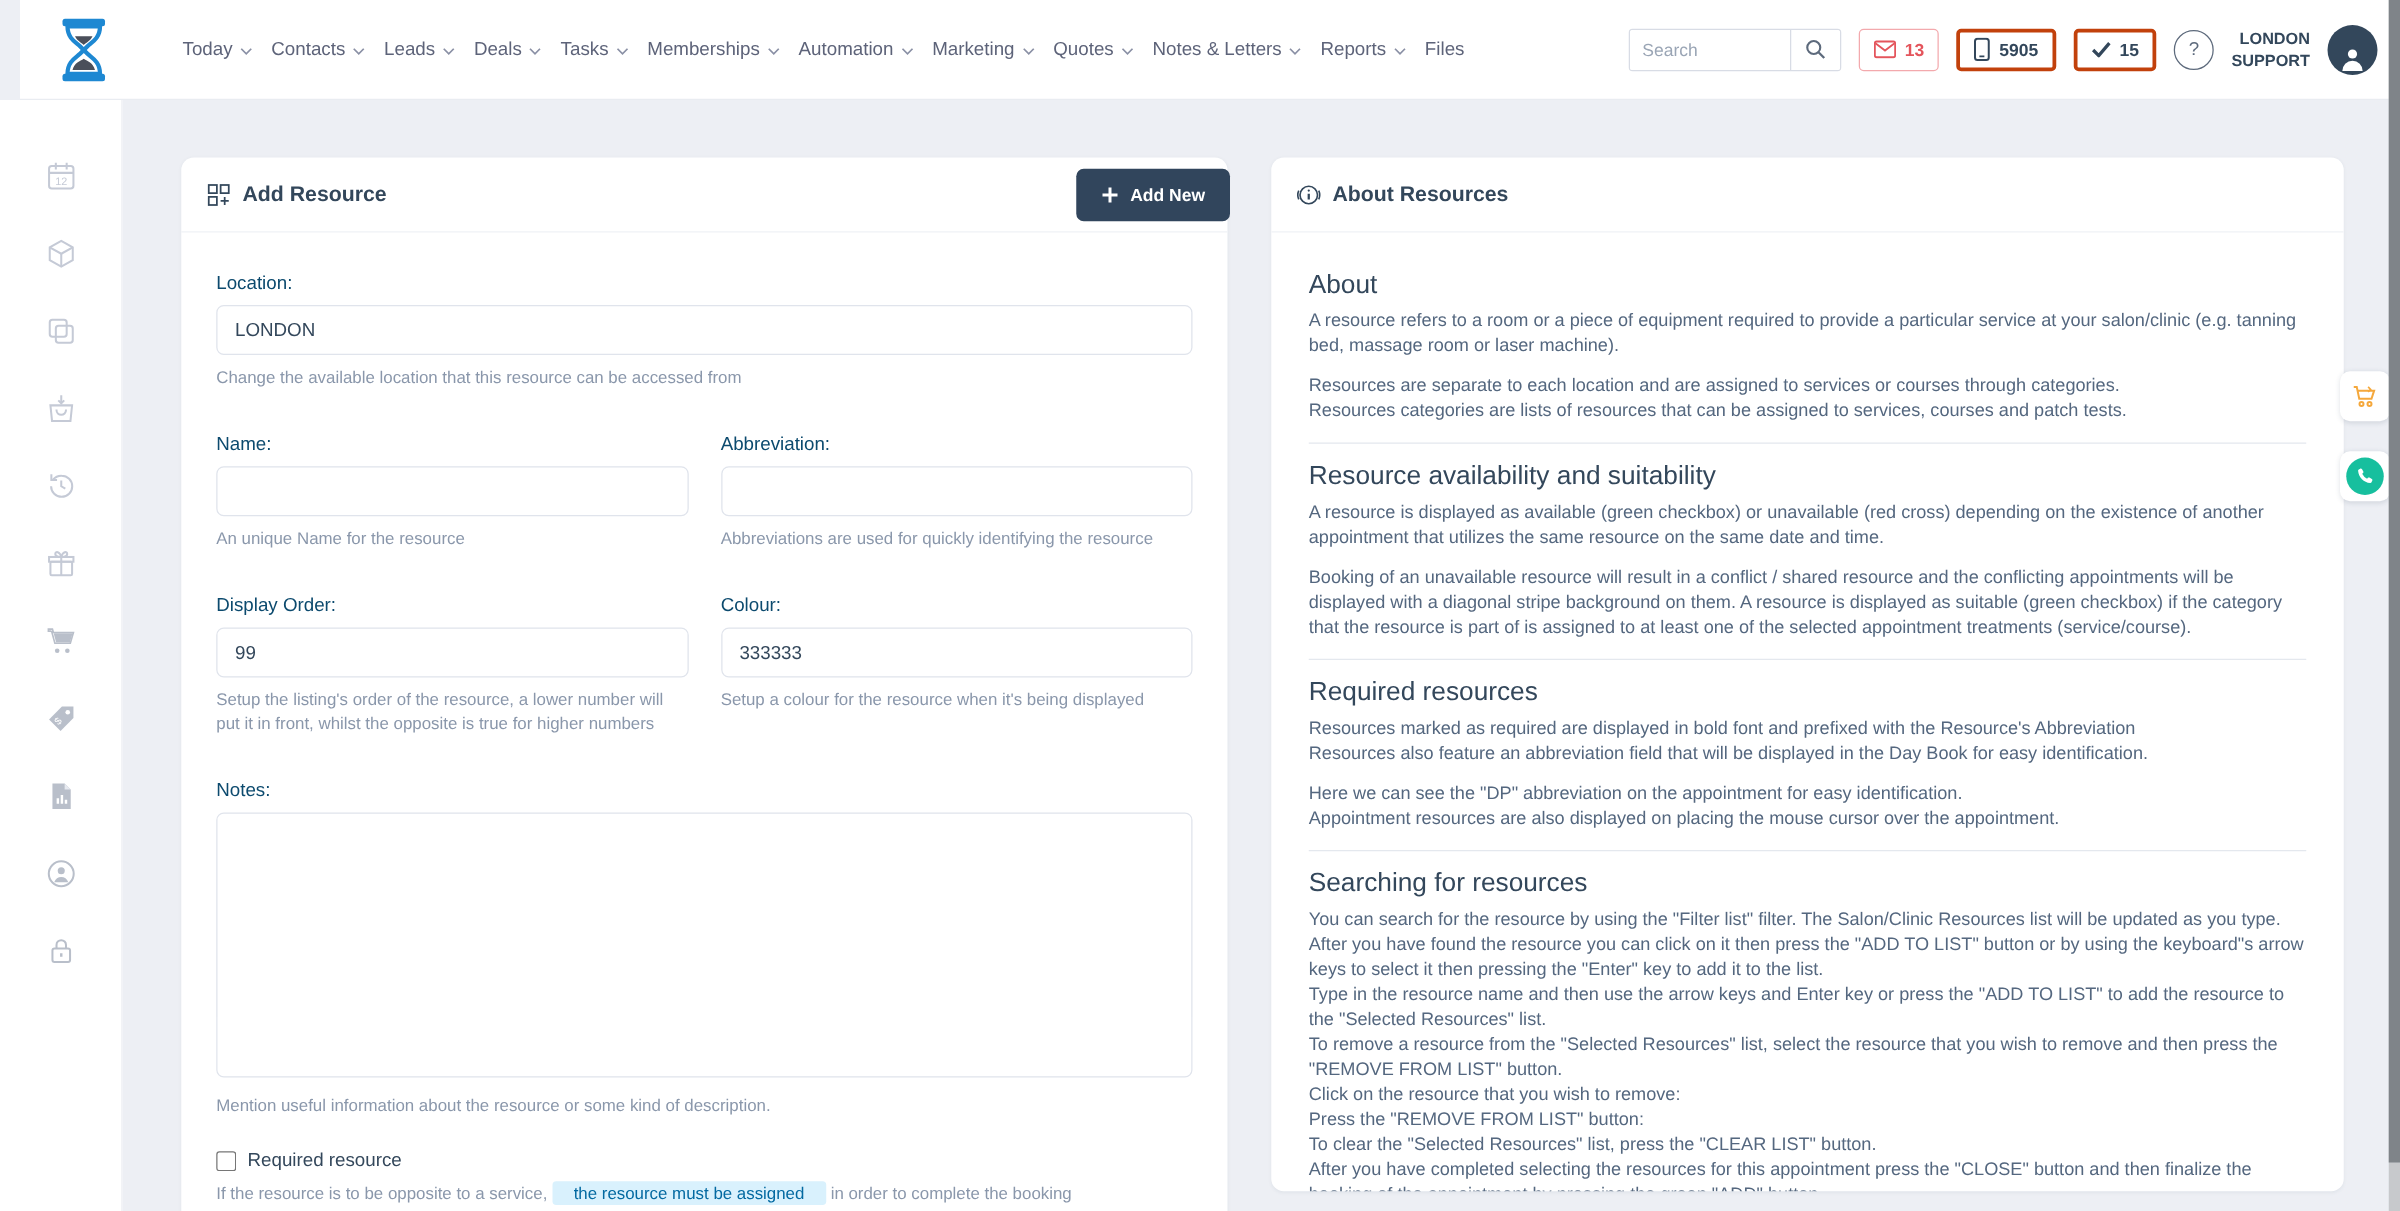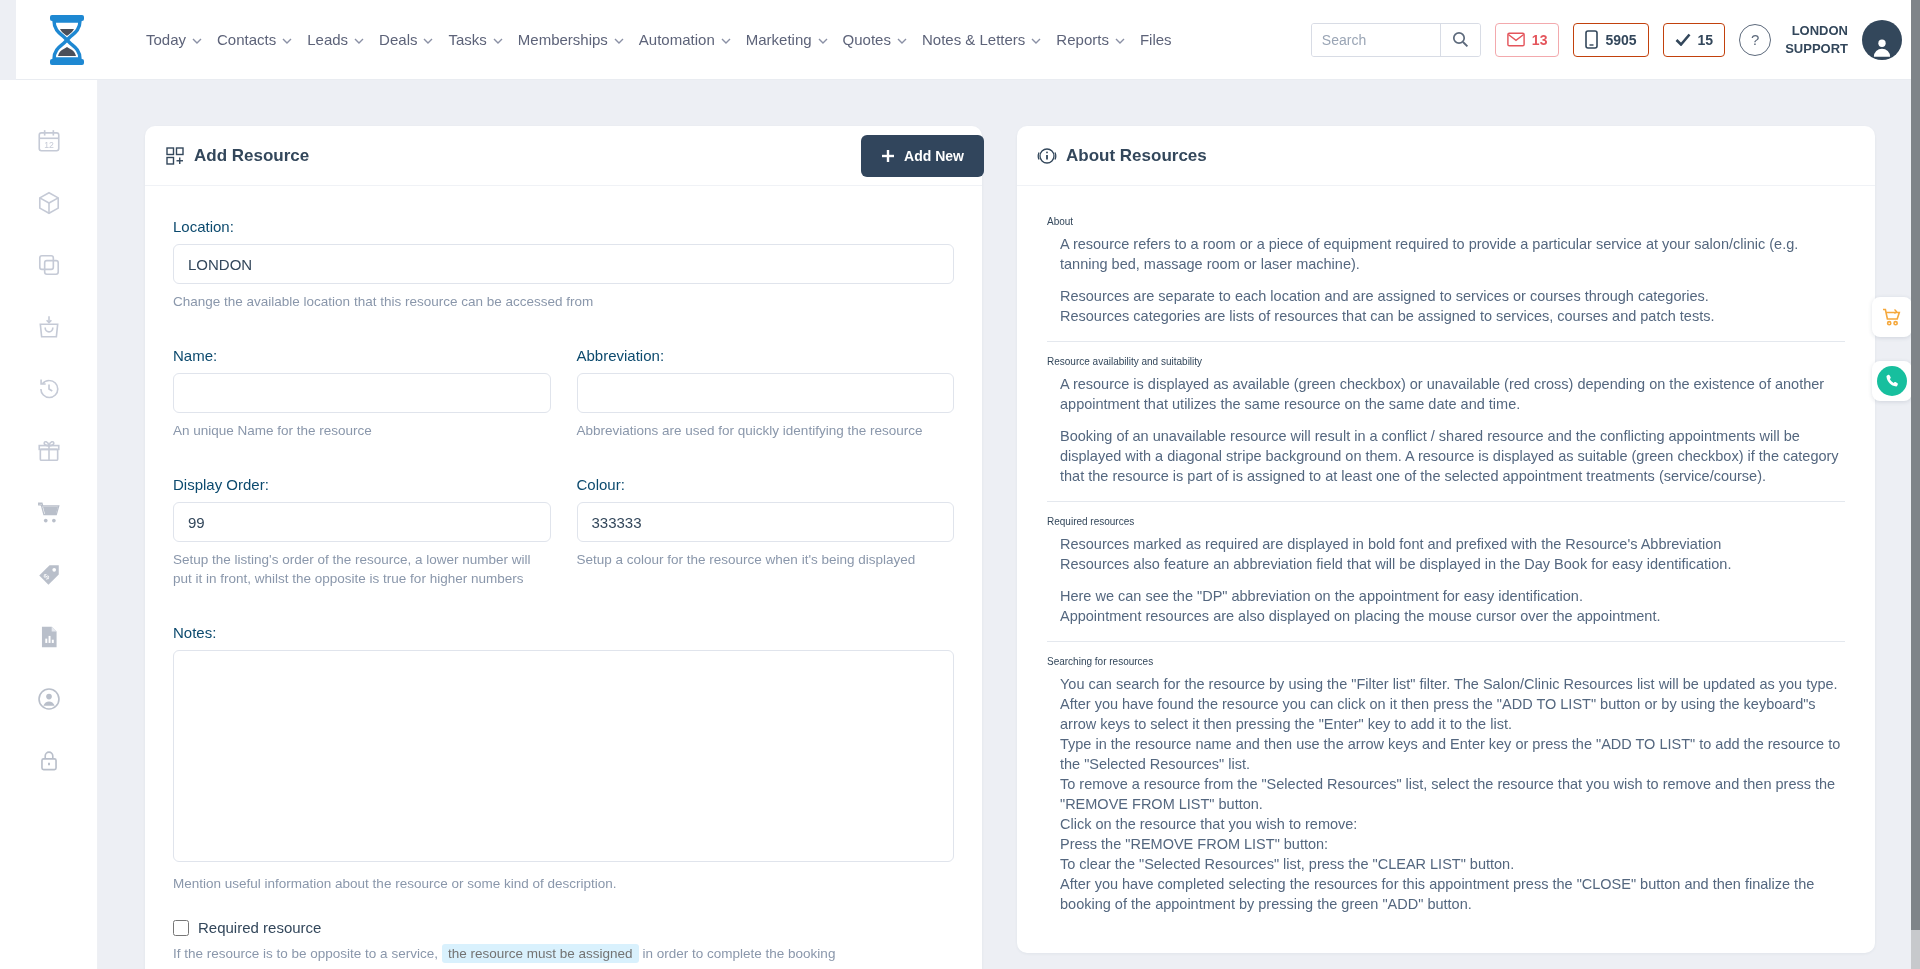--- a/index.html
+++ b/index.html
@@ -15,21 +15,21 @@
   .nav-item .chev { margin-top:2px; }
   .right-cluster { margin-left:auto; display:flex; align-items:center; gap:14px; padding-right:34px; }
   .search-box { width:170px; height:34px; border:1px solid #d8dce5; border-radius:3px; background:#fff;
                 display:flex; align-items:stretch; overflow:hidden; }
   .search-box input { flex:1; border:none; outline:none; padding:0 10px; font-size:14px; color:#33475b;
                       font-family:"Liberation Sans", sans-serif; min-width:0; }
   .search-box input::placeholder { color:#9aa5b5; }
   .search-btn { width:40px; border-left:1px solid #d8dce5; display:flex; align-items:center; justify-content:center; cursor:pointer; background:#fff; }
   .badge { height:34px; border-radius:4px; display:flex; align-items:center; gap:7px; padding:0 11px;
            font-size:14px; font-weight:bold; cursor:pointer; background:#fff; }
-  .badge.navy { border:1px solid #c2410c; color:#33475b; }
+  .badge.navy { border:3px solid #c2410c; color:#33475b; }
   .badge.red  { border:1px solid #f3a9ad; color:#e4555c; }
   .help-circle { width:32px; height:32px; border:1px solid #5d6a7c; border-radius:50%; display:flex;
                  align-items:center; justify-content:center; font-size:15px; color:#5d6a7c; cursor:pointer; background:#fff; }
   .user-name { font-size:13px; font-weight:bold; color:#33475b; text-align:right; line-height:1.35; cursor:pointer; }
   .avatar { width:40px; height:40px; border-radius:50%; background:#33475b; display:flex; align-items:flex-end; justify-content:center; overflow:hidden; cursor:pointer; }
 
   
   .siderail { position:absolute; top:80px; left:0; width:98px; height:889px; background:#fff;
               border-right:1px solid #eef0f4; display:flex; flex-direction:column; align-items:center;
               padding-top:48px; gap:36px; z-index:4; }
@@ -53,26 +53,26 @@
   .field label { display:block; font-size:15px; color:#0c4a6e; margin-bottom:9px; }
   .field input[type=text], .field textarea { width:100%; height:40px; border:1px solid #e0e4ec; border-radius:6px;
         padding:0 14px; font-size:15px; color:#33475b; font-family:"Liberation Sans", sans-serif; outline:none; background:#fff; }
   .field textarea { height:212px; padding:10px 14px; resize:none; }
   .helper { font-size:13.5px; color:#8a97ab; margin-top:9px; line-height:1.35; }
   .two-col { display:grid; grid-template-columns:1fr 1fr; column-gap:26px; }
   .check-row { display:flex; align-items:center; gap:9px; margin-bottom:10px; }
   .check-row input { width:16px; height:16px; cursor:pointer; }
   .check-row span { font-size:15px; color:#33475b; }
   .check-helper { font-size:13.5px; color:#8a97ab; }
-  .hl { background:#d9f1fd; color:#737373; padding:2px 6px; border-radius:3px; margin:0 4px; }
+  .hl { background:#d9f1fd; color:#0369a1; padding:2px 17px; border-radius:3px; margin:0 4px; }
 
   
   .about-body { padding:30px 30px 20px 30px; }
-  .about-h { font-size:10px; color:#33475b; margin-bottom:7px; }
-  .about-body p { font-size:14.5px; color:#54677f; line-height:20px;margin-left:13px; }
+  .about-h { font-size:21px; color:#33475b; margin-bottom:7px; }
+  .about-body p { font-size:14.5px; color:#54677f; line-height:20px; }
   .gap { margin-top:12px; }
   .divider { border-top:1px solid #e4e8ee; margin:15px 0 14px 0; }
 
   
   .float-btn { position:absolute; left:1872px; width:40px; height:40px; background:#fff; border-radius:8px;
                box-shadow:0 1px 4px rgba(40,60,90,.15); display:flex; align-items:center; justify-content:center; cursor:pointer; z-index:6; }
   #cart-widget { top:297px; }
   #phone-widget { top:361px; }
   .phone-disc { width:30px; height:30px; border-radius:50%; background:#17bf9e; display:flex; align-items:center; justify-content:center; }
   .scrollbar { position:absolute; right:0; top:0; width:9px; height:969px; background:#c7c9cc; z-index:7; }

